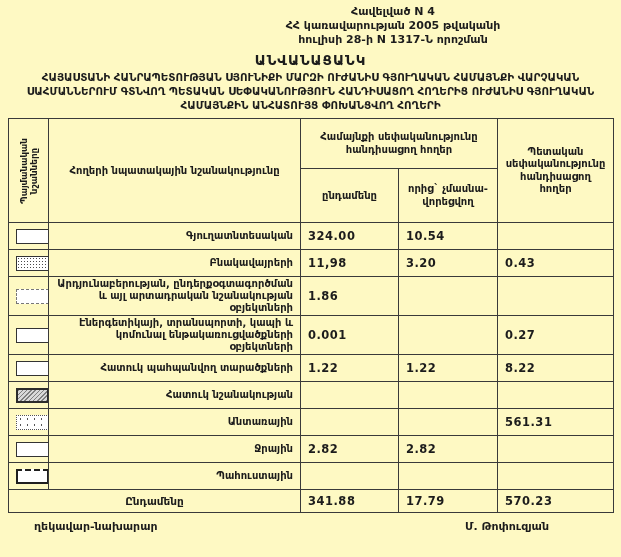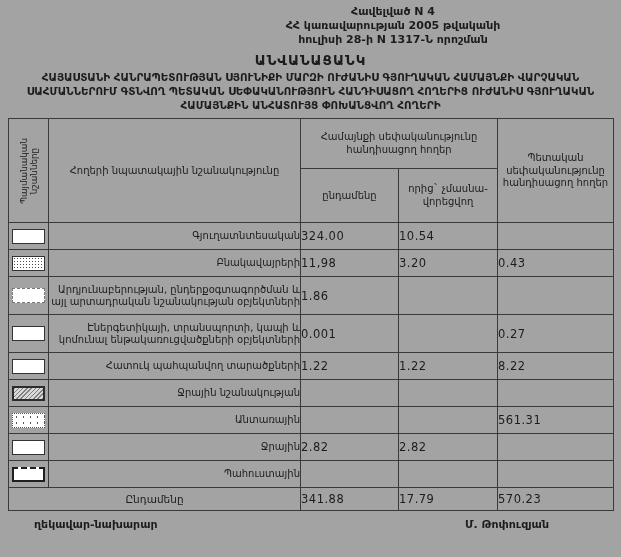--- a/index.html
+++ b/index.html
@@ -1,19 +1,19 @@
 <!DOCTYPE html>
 <html><head>
 <meta charset="utf-8">
 <style>
   * { margin:0; padding:0; box-sizing:border-box; }
   html,body { background:#e8e8e8; }
   .page {
     width:621px; height:557px;
-    background:#a3a3a3;
+    background:#fef9c3;
     color:#1c1c1c;
     font-family:"DejaVu Sans", sans-serif;
     position:relative;
     overflow:hidden;
     margin:0 auto;
   }
   
   .appendix {
     padding-top:5px;
     padding-left:165px;
@@ -41,23 +41,24 @@
   
   table.land {
     border-collapse:collapse;
     table-layout:fixed;
     width:605px;
     margin:6px 8px 0 8px;
     font-size:10px;
   }
   table.land th, table.land td {
     border:1.5px solid #3a3a3a;
-    padding:1px 0;
+    padding:1px 7px;
     vertical-align:middle;
     overflow:hidden;
+    font-weight:bold;
   }
   th.hdr { font-weight:normal; font-size:10px; text-align:center; line-height:1.25; }
   th.hdr-top { height:50px; }
   th.hdr-sub { height:54px; }
   td.sym-cell { text-align:center; }
   td.name-cell { text-align:right; padding-left:5px; line-height:1.2; }
   td.num-cell { text-align:left; font-size:11.5px; letter-spacing:0.5px; }
   tr.r-short td { height:27px; }
   tr.r-tall td { height:38px; }
   tr.r-total td { height:23px; }
@@ -186,21 +187,21 @@
           </td>
         <td class="name-cell">Հատուկ պահպանվող տարածքների</td>
         <td class="num-cell">1.22</td>
         <td class="num-cell">1.22</td>
         <td class="num-cell">8.22</td>
       </tr>
       <tr class="r-short">
         <td class="sym-cell">
             <div class="sym" data-pattern="hatch"></div>
           </td>
-        <td class="name-cell">Ջրային նշանակության</td>
+        <td class="name-cell">Հատուկ նշանակության</td>
         <td class="num-cell"></td>
         <td class="num-cell"></td>
         <td class="num-cell"></td>
       </tr>
       <tr class="r-short">
         <td class="sym-cell">
             <div class="sym" data-pattern="sparse"></div>
           </td>
         <td class="name-cell">Անտառային</td>
         <td class="num-cell"></td>

